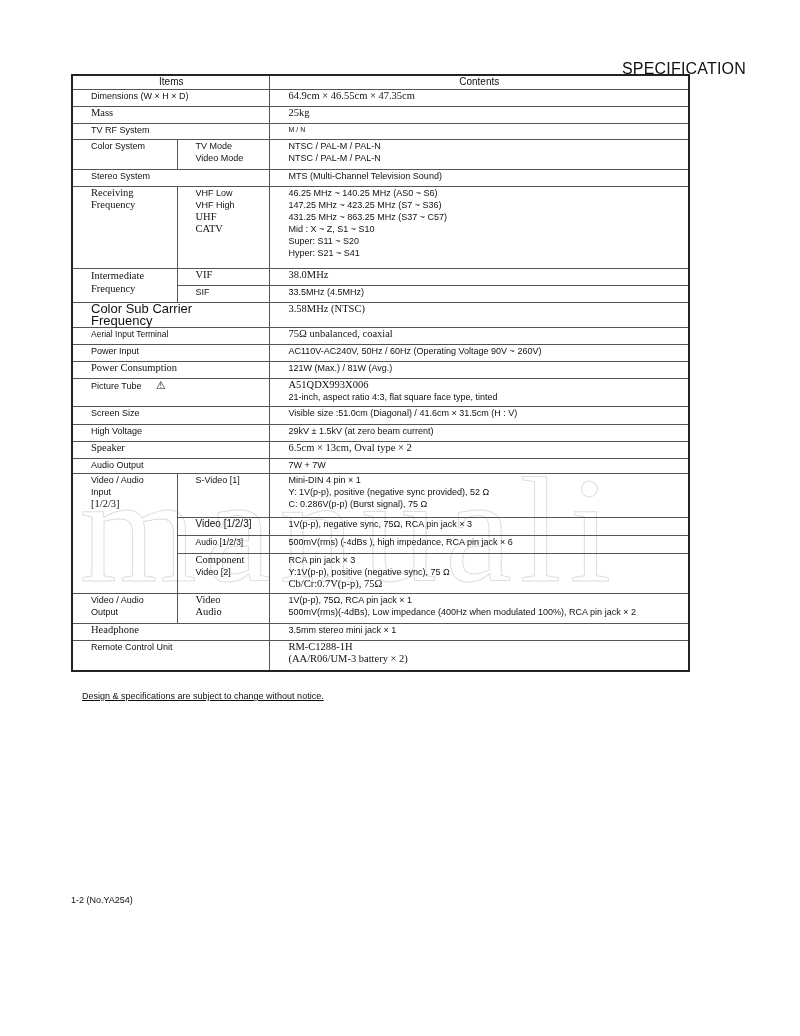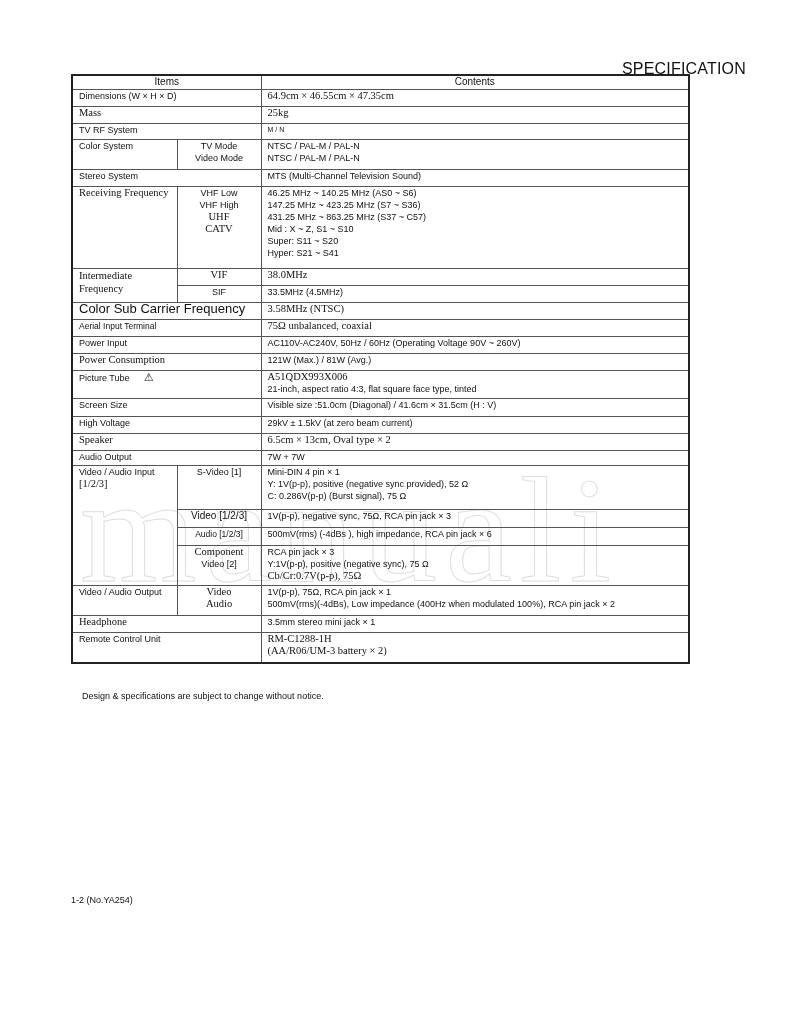--- a/index.html
+++ b/index.html
@@ -5,29 +5,29 @@
   html, body { margin: 0; padding: 0; background: #ffffff; }
   body { width: 800px; height: 1036px; position: relative; overflow: hidden;
          font-family: "Liberation Sans", "DejaVu Sans", sans-serif; color: #111; }
   .title { position: absolute; top: 60px; left: 0; width: 746px; text-align: right;
            font-size: 16px; letter-spacing: 0.2px; }
   .watermark { position: absolute; left: 80px; top: 455px; font-family: "Liberation Serif", serif;
                font-size: 150px; color: transparent; -webkit-text-stroke: 1px #dedede;
                letter-spacing: 8px; line-height: 1; pointer-events: none; z-index: 0; }
   table.spec { position: absolute; left: 71px; top: 74px; width: 619px; border-collapse: collapse;
                z-index: 1; font-size: 9px; }
-  table.spec td, table.spec th { border: 1px solid #555; padding: 0 6px; vertical-align: top;
+  table.spec td, table.spec th { border: 1px solid #555; padding: 0 18px; vertical-align: top;
                line-height: 12px; font-weight: normal; }
   table.spec { border: 2px solid #222; }
   table.spec th { text-align: center; font-size: 10px; height: 13px; }
   .big { font-size: 10.5px; font-family: Liberation Serif, serif; }
-  .sub { text-align: center; white-space: nowrap; }
+  .sub { text-align: left; white-space: nowrap; }
   .line { display: block; }
   .warn { display: inline-block; margin-left: 12px; font-size: 11px; }
-  .note { position: absolute; left: 82px; top: 691px; font-size: 9px; }
+  .note { position: absolute; left: 82px; top: 691px; font-size: 9px; text-decoration: underline; }
   .footer { position: absolute; left: 71px; top: 895px; font-size: 9px; text-align: right; }
 </style>
 </head>
 <body>
 
 <div class="title">SPECIFICATION</div>
 
 <div class="watermark">manuali</div>
 
 <table class="spec">

